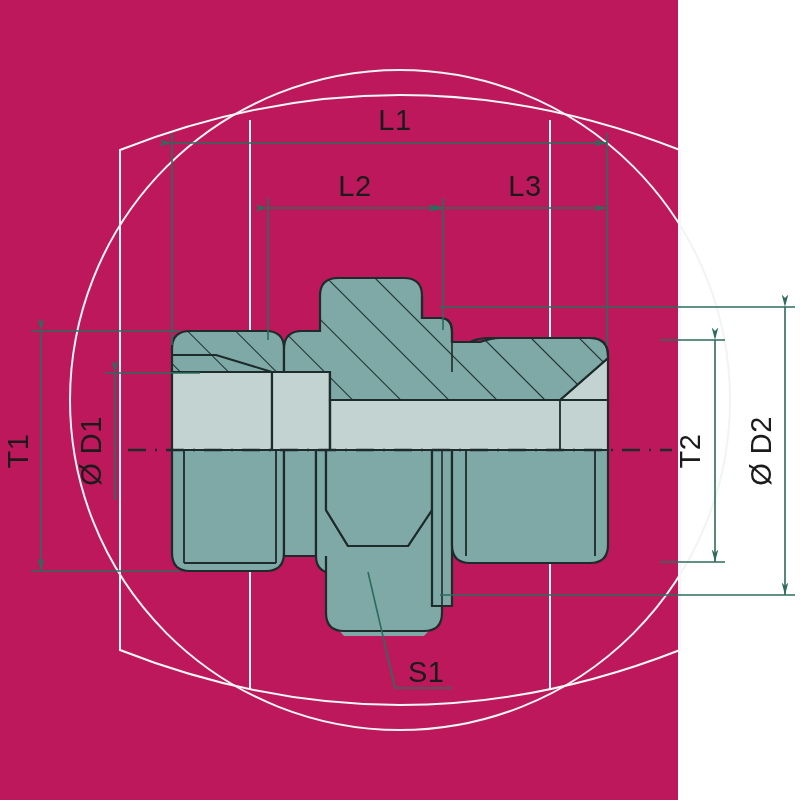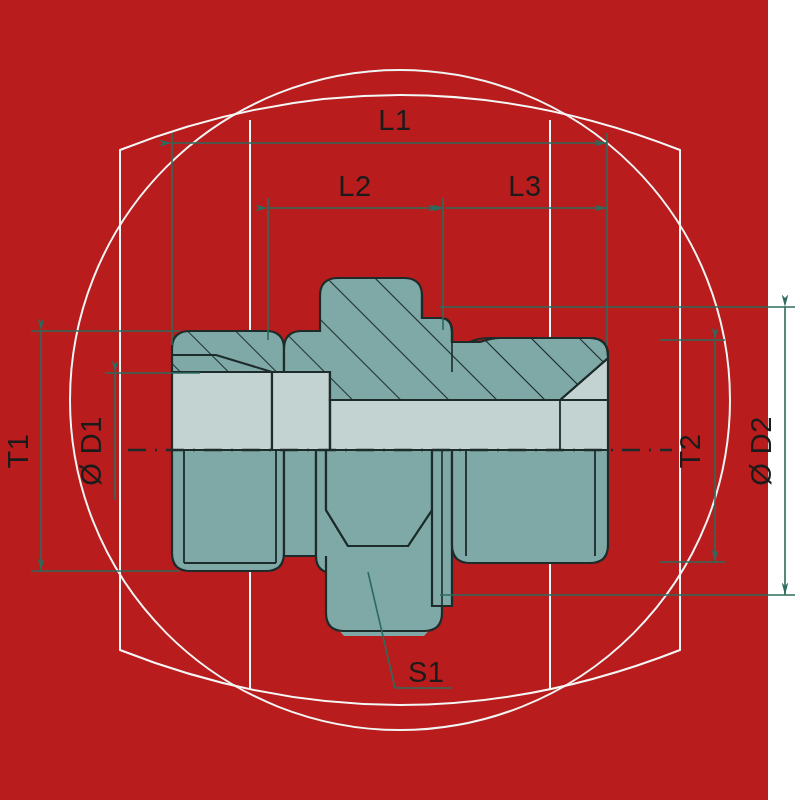--- a/index.html
+++ b/index.html
@@ -8,23 +8,23 @@
     background: #ffffff;
   }
   body {
     width: 800px;
     height: 800px;
     overflow: hidden;
     font-family: "Liberation Sans", sans-serif;
   }
   #drawing-root {
     position: relative;
-    width: 768px;
+    width: 678px;
     height: 800px;
-    background: #b91c1c;
+    background: #be185d;
   }
   svg.canvas {
     position: absolute;
     top: 0;
     left: 0;
     width: 800px;
     height: 800px;
     display: block;
   }
   .dim-text {

